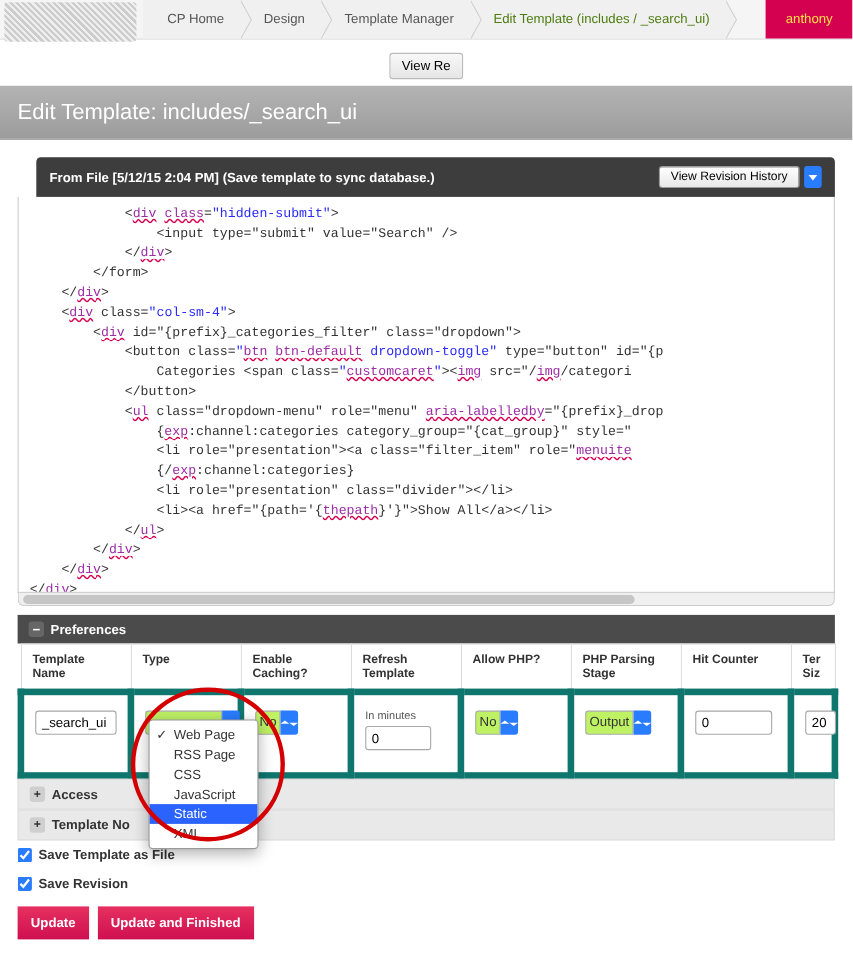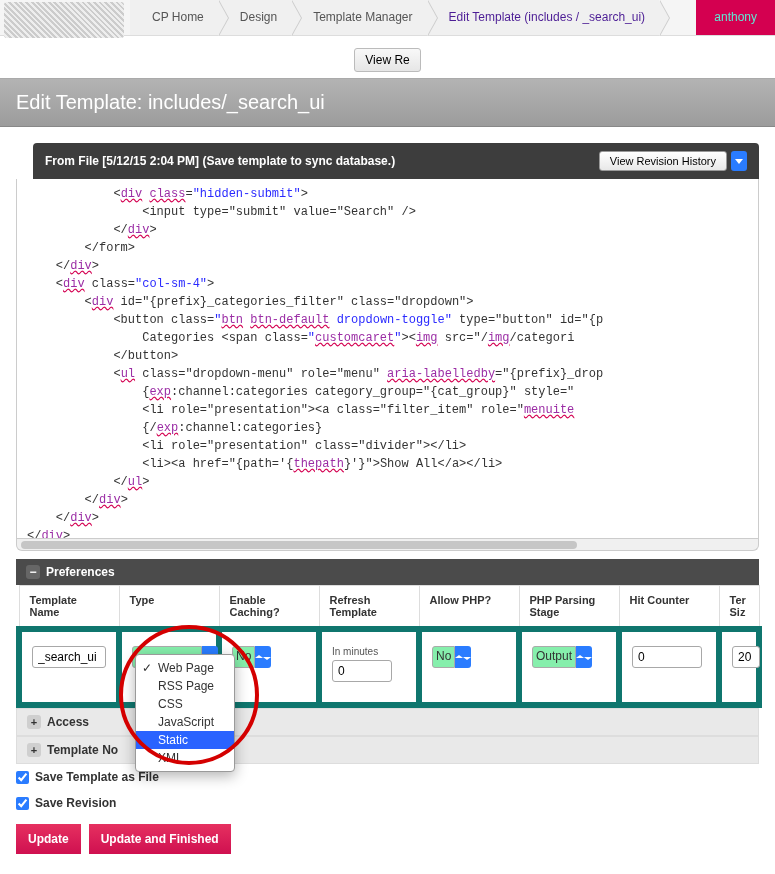--- a/index.html
+++ b/index.html
@@ -4,22 +4,22 @@
 <style>
 * { box-sizing: border-box; margin: 0; padding: 0; }
 body { font-family: "Helvetica Neue", Arial, sans-serif; font-size: 12px; background: #fff; color: #333; width: 775px; }
 
 
 .breadcrumb-bar { height: 36px; display: flex; align-items: stretch; border-bottom: 1px solid #ddd; background: #f5f5f5; }
 .logo-stub { width: 120px; height: 36px; background: repeating-linear-gradient(45deg,#ccc,#ccc 2px,#eee 2px,#eee 4px); border-radius: 3px; margin: 2px 6px 2px 4px; }
 .crumb { position: relative; padding: 10px 14px 10px 22px; background: #f0f0f0; color: #555; font-size: 12px; cursor: pointer; }
 .crumb::after { content: ""; position: absolute; right: -10px; top: 0; width: 0; height: 0; border-top: 18px solid transparent; border-bottom: 18px solid transparent; border-left: 10px solid #f0f0f0; z-index: 2; }
 .crumb::before { content: ""; position: absolute; right: -11px; top: 0; width: 0; height: 0; border-top: 18px solid transparent; border-bottom: 18px solid transparent; border-left: 10px solid #ccc; z-index: 1; }
-.crumb.active { color: #4c1d95; text-align: right; }
-.user-tab { margin-left: auto; background: #d40050; color: #5eead4; padding: 10px 18px; font-size: 12px; cursor: pointer; }
+.crumb.active { color: #4d7c0f; text-align: right; }
+.user-tab { margin-left: auto; background: #d40050; color: #fde047; padding: 10px 18px; font-size: 12px; cursor: pointer; }
 
 .view-re-wrap { display: flex; justify-content: center; padding: 12px 6px 6px; }
 .btn-grey { background: linear-gradient(#f8f8f8,#e6e6e6); border: 1px solid #bbb; border-radius: 3px; padding: 4px 10px; font-size: 12px; cursor: pointer; }
 
 
 .page-header { background: linear-gradient(#b3b3b3,#9c9c9c); color: #fff; padding: 12px 16px; font-size: 20px; font-weight: 300; border-top: 1px solid #aaa; border-bottom: 1px solid #888; }
 .page-body { padding: 16px; }
 
 
 .sub-header { background: #3d3d3d; color: #fff; display: flex; align-items: center; padding: 8px 12px; font-size: 12px; font-weight: bold; border-top-left-radius: 4px; border-top-right-radius: 4px; margin-left: 17px; }
@@ -39,21 +39,21 @@
 .section-bar { background: #4b4b4b; color: #fff; padding: 6px 10px; font-size: 12px; font-weight: bold; display: flex; align-items: center; gap: 6px; margin-top: 8px; }
 .section-bar .toggle-box { width: 14px; height: 14px; background: #666; border-radius: 3px; display: flex; align-items: center; justify-content: center; font-size: 12px; line-height: 1; }
 
 
 .pref-table { width: 100%; border-collapse: collapse; table-layout: fixed; }
 .pref-table th { text-align: left; font-size: 11px; font-weight: bold; padding: 8px 10px; background: #fff; border: 1px solid #ddd; vertical-align: top; }
 .pref-table td { padding: 14px 10px 20px; background: #fff; border: 6px solid #0f766e; vertical-align: top; }
 .txt-input { width: 100%; padding: 3px 5px; border: 1px solid #a8a8a8; border-radius: 3px; font-size: 12px; background: #fff; }
 .small-note { font-size: 10px; color: #555; margin-bottom: 3px; }
 .sel-wrap { display: inline-flex; align-items: center; }
-.sel { padding: 2px 3px; border: 1px solid #aaa; border-radius: 3px 0 0 3px; font-size: 12px; background: #86efac; height: 22px; }
+.sel { padding: 2px 3px; border: 1px solid #aaa; border-radius: 3px 0 0 3px; font-size: 12px; background: #bef264; height: 22px; }
 .sel-btn { width: 16px; height: 22px; background: #2a7cff; border-radius: 0 3px 3px 0; display: inline-flex; align-items: center; justify-content: center; }
 .sel-btn::before { content: ""; display: block; border-left: 4px solid transparent; border-right: 4px solid transparent; border-bottom: 3px solid #fff; margin-bottom: 1px; }
 .sel-btn::after { content: ""; display: block; border-left: 4px solid transparent; border-right: 4px solid transparent; border-top: 3px solid #fff; position: relative; top: 1px; }
 
 
 .dropdown-layer { position: absolute; z-index: 20; background: #fff; border: 1px solid #9a9a9a; border-radius: 4px; box-shadow: 0 4px 14px rgba(0,0,0,.3); padding: 4px 0; width: 100px; top: 654px; left: 135px; }
 .dd-item { padding: 2px 10px 2px 22px; font-size: 12px; position: relative; cursor: pointer; }
 .dd-item.checked::before { content: "✓"; position: absolute; left: 6px; top: 2px; }
 .dd-item.sel-hl { background: #2a63ff; color: #fff; }
 

